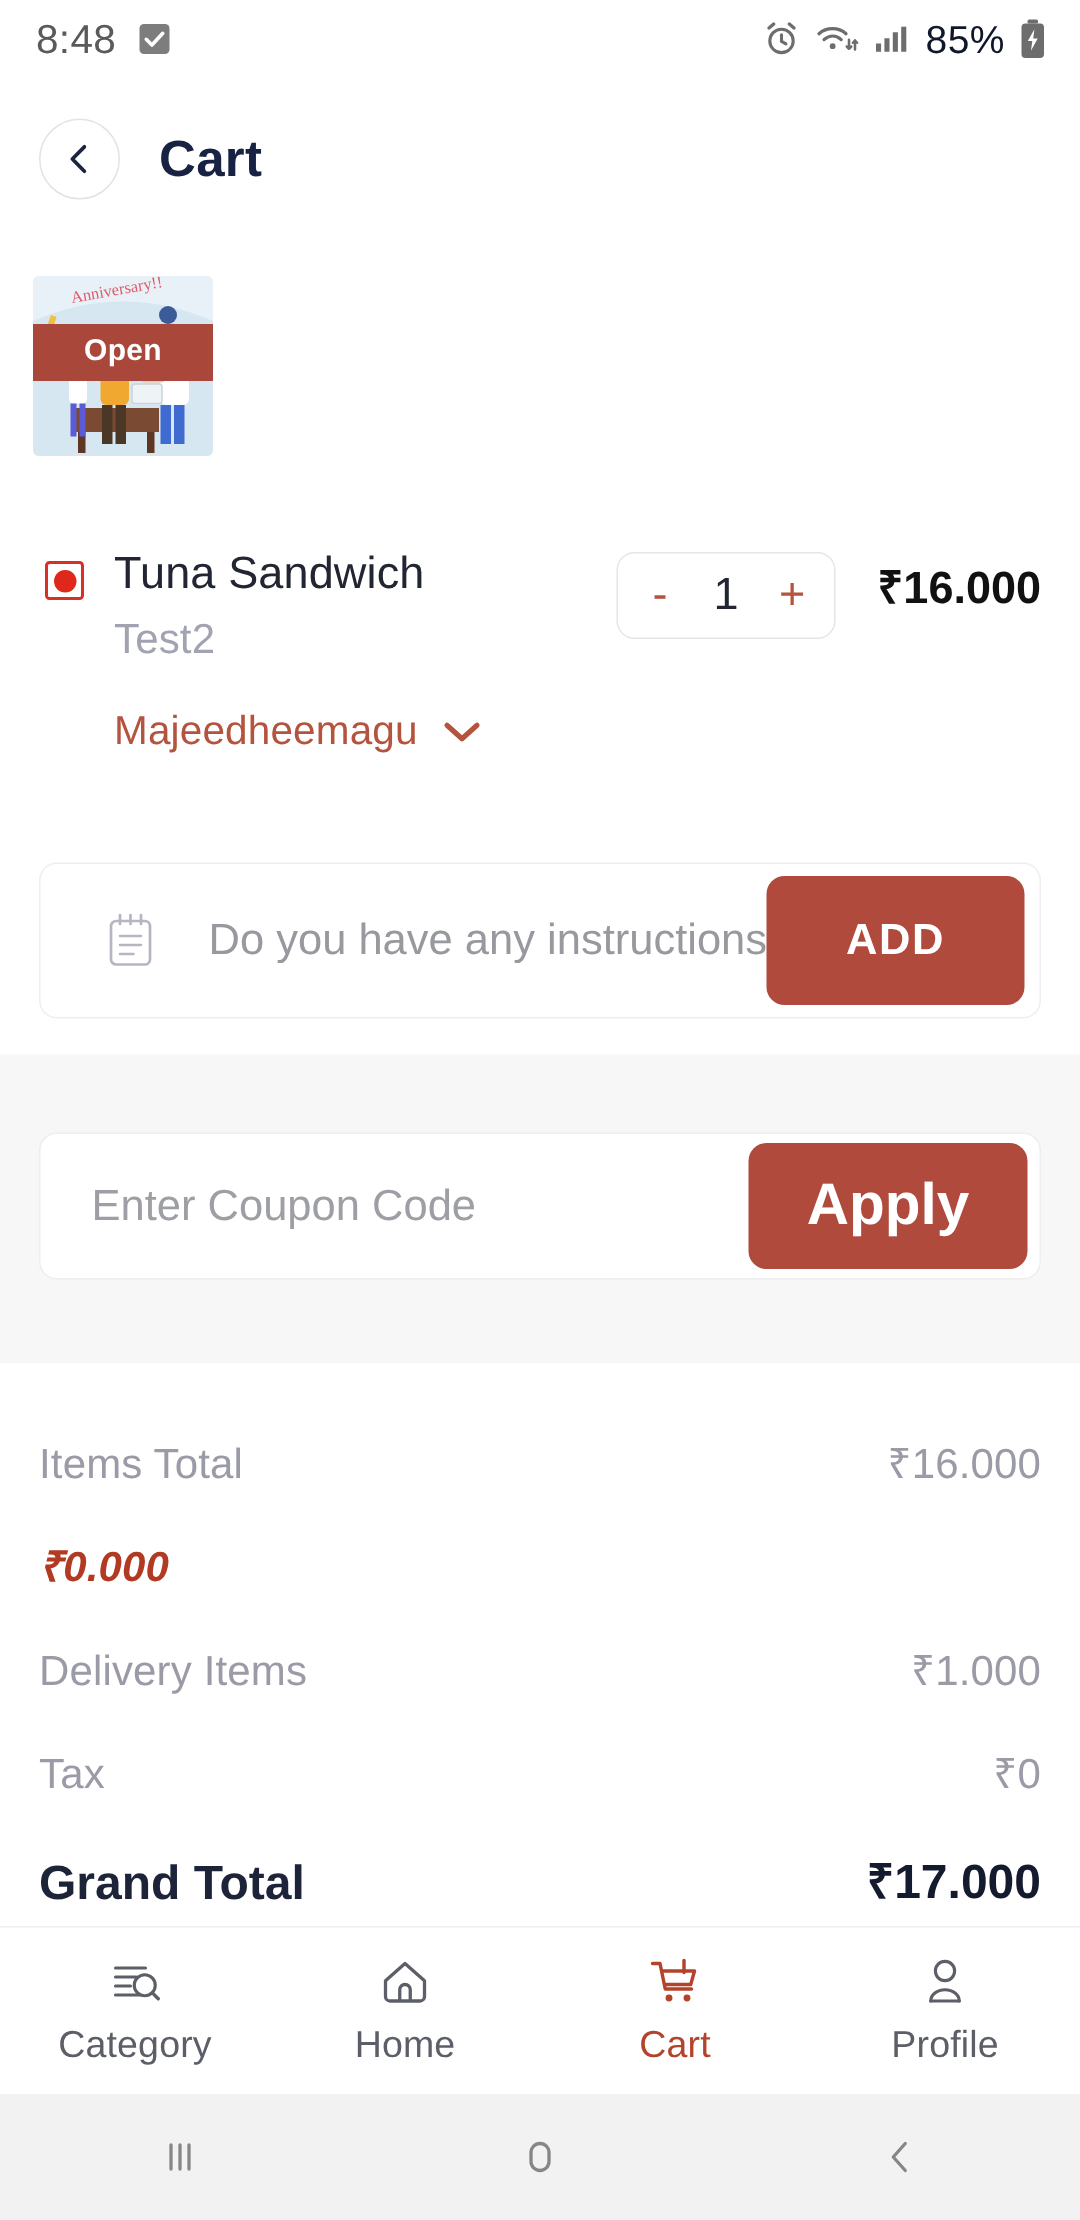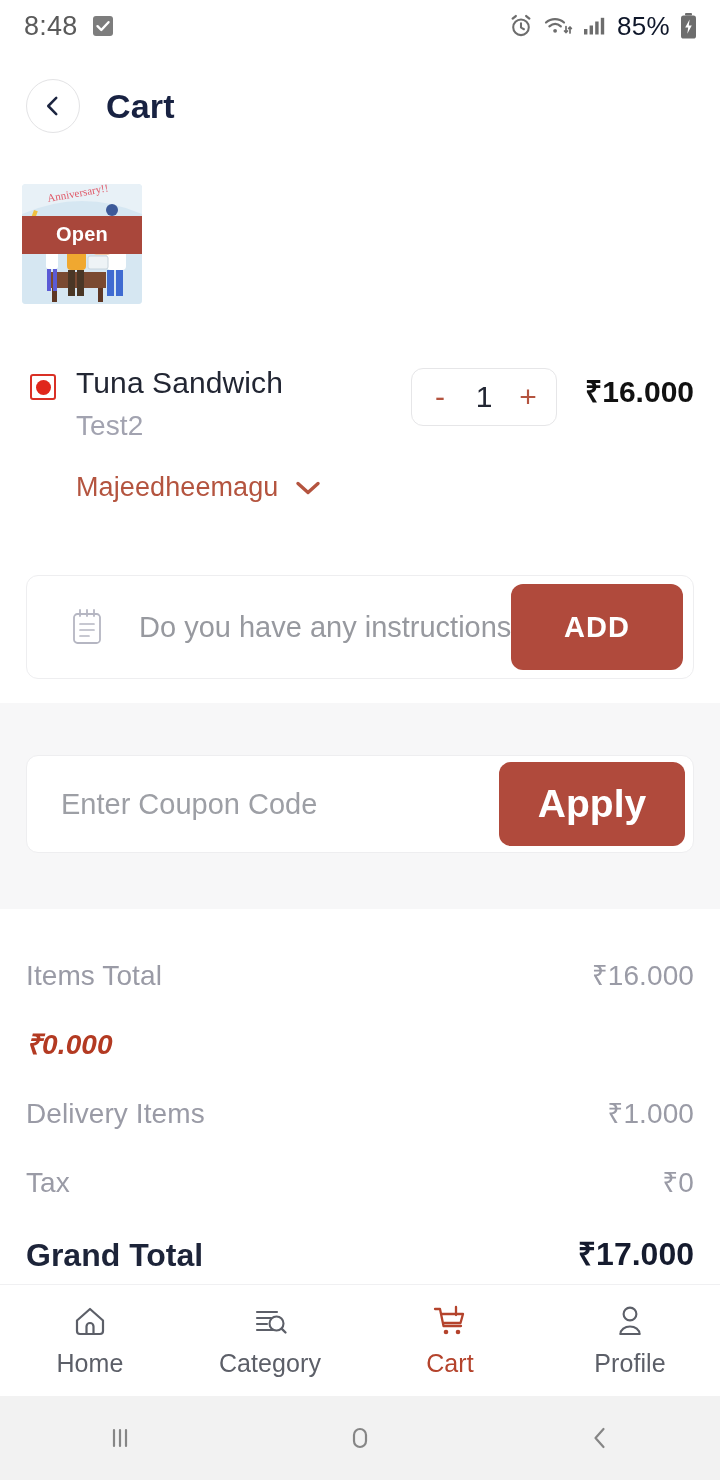--- a/index.html
+++ b/index.html
@@ -529,32 +529,32 @@
     </div>
     <div class="grand-row">
       <span class="grand-label">Grand Total</span>
       <span class="grand-value">₹17.000</span>
     </div>
   </div>
 
   <div class="bottom-nav">
     <div class="nav-item">
       <svg width="40" height="36" viewBox="0 0 40 36">
-        <path d="M7 17.5 L20 6 L33 17.5 V28 a3 3 0 0 1 -3 3 H10 a3 3 0 0 1 -3 -3 Z" fill="none" stroke="#5c5f68" stroke-width="2.2" stroke-linejoin="round"></path>
-        <path d="M16.5 31 V23.5 a3.5 3.5 0 0 1 7 0 V31" fill="none" stroke="#5c5f68" stroke-width="2.2"></path>
-      </svg>
-      <span class="nav-label">Home</span>
-    </div>
-    <div class="nav-item">
-      <svg width="40" height="36" viewBox="0 0 40 36">
         <path d="M7 9 H27 M7 15 H21 M7 21 H17 M7 27 H23" stroke="#5c5f68" stroke-width="2.1" stroke-linecap="round"></path>
         <circle cx="26.5" cy="20.5" r="7" fill="none" stroke="#5c5f68" stroke-width="2.1"></circle>
         <path d="M31.6 25.6 L35.5 29.5" stroke="#5c5f68" stroke-width="2.3" stroke-linecap="round"></path>
       </svg>
       <span class="nav-label">Category</span>
+    </div>
+    <div class="nav-item">
+      <svg width="40" height="36" viewBox="0 0 40 36">
+        <path d="M7 17.5 L20 6 L33 17.5 V28 a3 3 0 0 1 -3 3 H10 a3 3 0 0 1 -3 -3 Z" fill="none" stroke="#5c5f68" stroke-width="2.2" stroke-linejoin="round"></path>
+        <path d="M16.5 31 V23.5 a3.5 3.5 0 0 1 7 0 V31" fill="none" stroke="#5c5f68" stroke-width="2.2"></path>
+      </svg>
+      <span class="nav-label">Home</span>
     </div>
     <div class="nav-item active">
       <svg width="40" height="36" viewBox="0 0 40 36">
         <path d="M5 6 H10 L13.5 23 H31" fill="none" stroke="#b4432c" stroke-width="2.3" stroke-linecap="round" stroke-linejoin="round"></path>
         <path d="M11.6 11 H33 L30.5 20 H13.5" fill="none" stroke="#b4432c" stroke-width="2.3" stroke-linejoin="round"></path>
         <path d="M26 4 V12" stroke="#b4432c" stroke-width="2.3" stroke-linecap="round"></path>
         <circle cx="16" cy="29" r="2.3" fill="#b4432c"></circle>
         <circle cx="28" cy="29" r="2.3" fill="#b4432c"></circle>
       </svg>
       <span class="nav-label">Cart</span>

